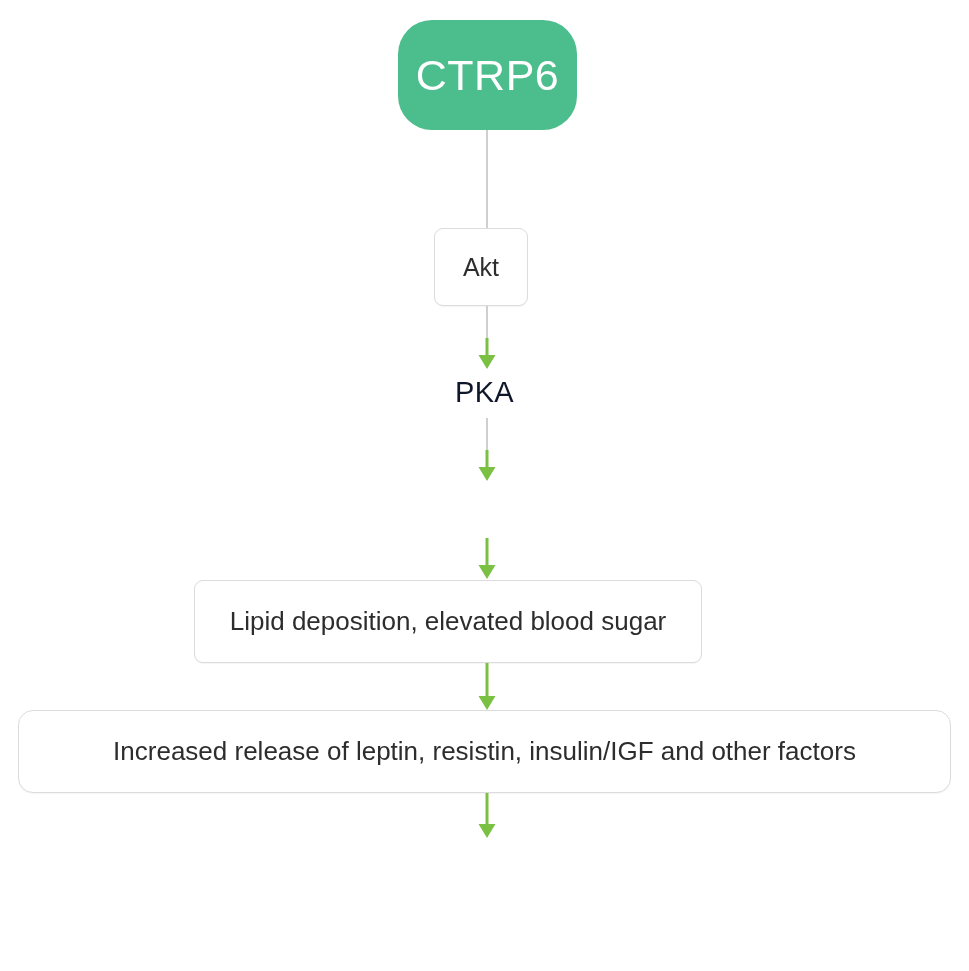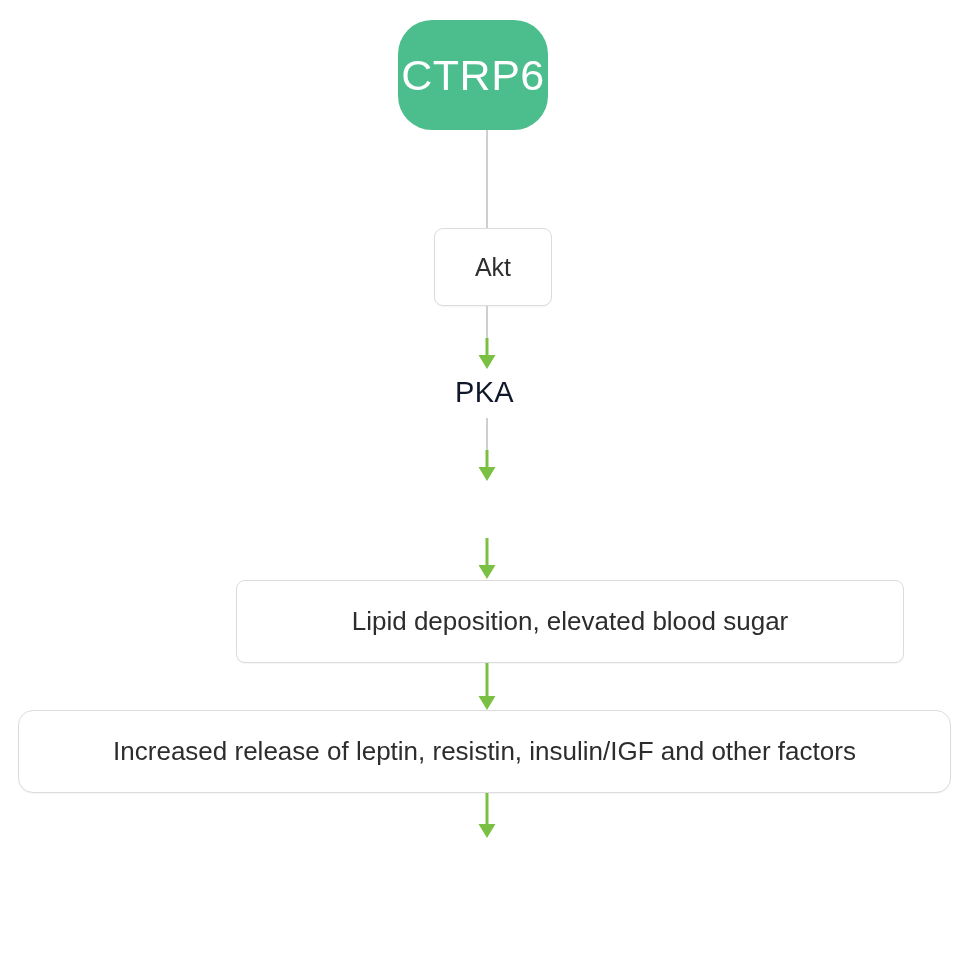--- a/index.html
+++ b/index.html
@@ -79,27 +79,27 @@
     position: absolute;
     width: 34px;
   }
   .conn-arrow svg { display: block; }
 </style>
 </head>
 <body>
 
 <div id="diagram">
 
-  <div class="node node-root" style="left:398px; top:20px; width:150px; height:110px;">
+  <div class="node node-root" style="left:398px; top:20px; width:179px; height:110px;">
     <span>CTRP6</span>
   </div>
 
   <div class="conn-line" style="left:486px; top:130px; height:100px;"></div>
 
-  <div class="node node-box node-akt" style="left:434px; top:228px; width:118px; height:78px;">
+  <div class="node node-box node-akt" style="left:434px; top:228px; width:94px; height:78px;">
     <span>Akt</span>
   </div>
 
   <div class="conn-line" style="left:486px; top:306px; height:42px;"></div>
   <div class="conn-arrow" style="left:470px; top:338px; height:32px;">
     <svg width="34" height="32" viewBox="0 0 34 32" aria-hidden="true">
       <path d="M17 0 L17 20" stroke="#7ac143" stroke-width="3" fill="none"></path>
       <path d="M17 31 L8.5 17 L25.5 17 Z" fill="#7ac143"></path>
     </svg>
   </div>
@@ -117,21 +117,21 @@
   </div>
 
 
   <div class="conn-arrow" style="left:470px; top:538px; height:42px;">
     <svg width="34" height="42" viewBox="0 0 34 42" aria-hidden="true">
       <path d="M17 0 L17 30" stroke="#7ac143" stroke-width="3" fill="none"></path>
       <path d="M17 41 L8.5 27 L25.5 27 Z" fill="#7ac143"></path>
     </svg>
   </div>
 
-  <div class="node node-box node-wide" style="left:194px; top:580px; width:668px; height:83px;margin-left:42px;">
+  <div class="node node-box node-wide" style="left:194px; top:580px; width:508px; height:83px;">
     <span>Lipid deposition, elevated blood sugar</span>
   </div>
 
   <div class="conn-arrow" style="left:470px; top:663px; height:48px;">
     <svg width="34" height="48" viewBox="0 0 34 48" aria-hidden="true">
       <path d="M17 0 L17 36" stroke="#7ac143" stroke-width="3" fill="none"></path>
       <path d="M17 47 L8.5 33 L25.5 33 Z" fill="#7ac143"></path>
     </svg>
   </div>
 

